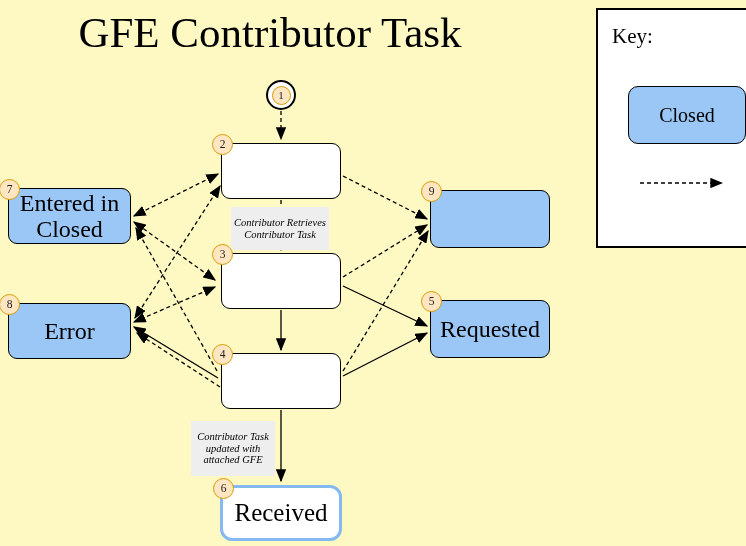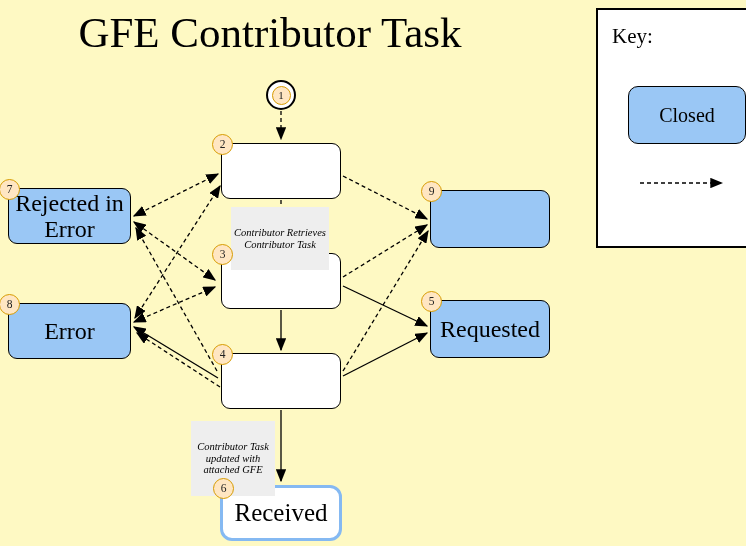--- a/index.html
+++ b/index.html
@@ -17,21 +17,21 @@
          background:#ffe6c2;border:1.5px solid #d79b00;box-sizing:border-box;
          display:flex;align-items:center;justify-content:center;
          font-size:11.5px;line-height:11px;color:#222;z-index:6;}
   .start-outer{position:absolute;left:266px;top:80px;width:30px;height:30px;border-radius:50%;
          border:2.5px solid #000;background:#fff;box-sizing:border-box;
          display:flex;align-items:center;justify-content:center;z-index:4;}
   .start-badge{width:19px;height:19px;border-radius:50%;background:#ffe6c2;
          border:1.5px solid #d79b00;box-sizing:border-box;display:flex;align-items:center;
          justify-content:center;font-size:11px;color:#222;}
   .edge-label{position:absolute;background:#eee;font-style:italic;font-size:10.5px;
-         line-height:11.5px;text-align:center;white-space:pre-line;padding:20px 3px;z-index:5;}
+         line-height:11.5px;text-align:center;white-space:pre-line;padding:10px 3px;z-index:5;}
   .key-panel{position:absolute;left:568px;top:8px;width:174px;height:240px;
          border:2px solid #000;background:#fff;box-sizing:border-box;margin-left:28px;}
   .key-heading{position:absolute;left:14px;top:14px;font-size:21px;}
   .key-closed{position:absolute;left:30px;top:76px;width:118px;height:58px;
          background:#9ac7f5;border:1.5px solid #000;border-radius:10px;box-sizing:border-box;
          display:flex;align-items:center;justify-content:center;font-size:20px;}
   .key-arrow{position:absolute;left:40px;top:166px;}
   .key-automated{position:absolute;left:20px;top:182px;width:138px;text-align:center;font-size:15px;}
 </style>
 </head>
@@ -86,21 +86,21 @@
     <div class="badge">4</div>
   </div>
 
   <div class="node completed" style="left:220px;top:485px;width:122px;height:56px;">
     <div class="badge">6</div>
     <span>Received</span>
   </div>
 
   <div class="node closed" style="left:8px;top:188px;width:123px;height:56px;">
     <div class="badge">7</div>
-    <span>Rejected in Error</span>
+    <span>Entered in Closed</span>
   </div>
 
   <div class="node closed" style="left:8px;top:303px;width:123px;height:56px;">
     <div class="badge">8</div>
     <span>Error</span>
   </div>
 
   <div class="node closed" style="left:430px;top:190px;width:120px;height:58px;">
     <div class="badge">9</div>
   </div>

